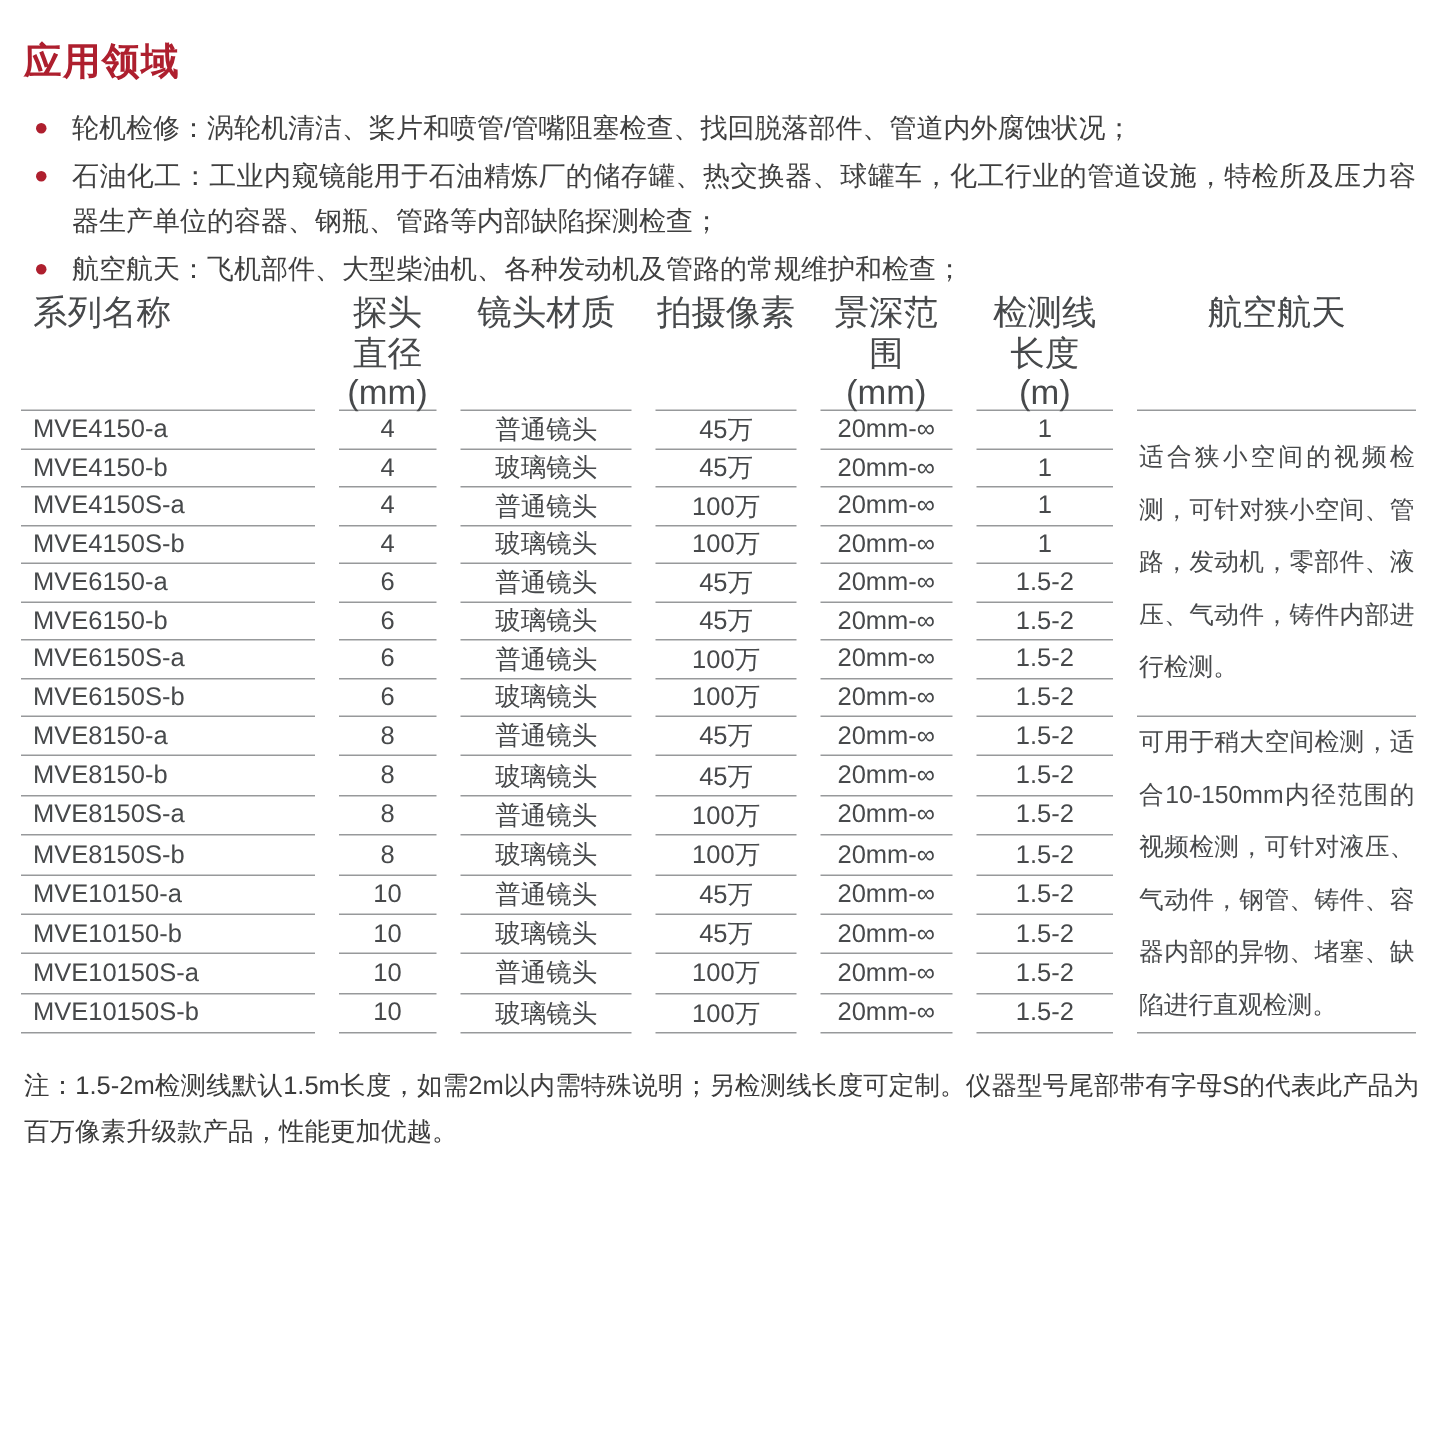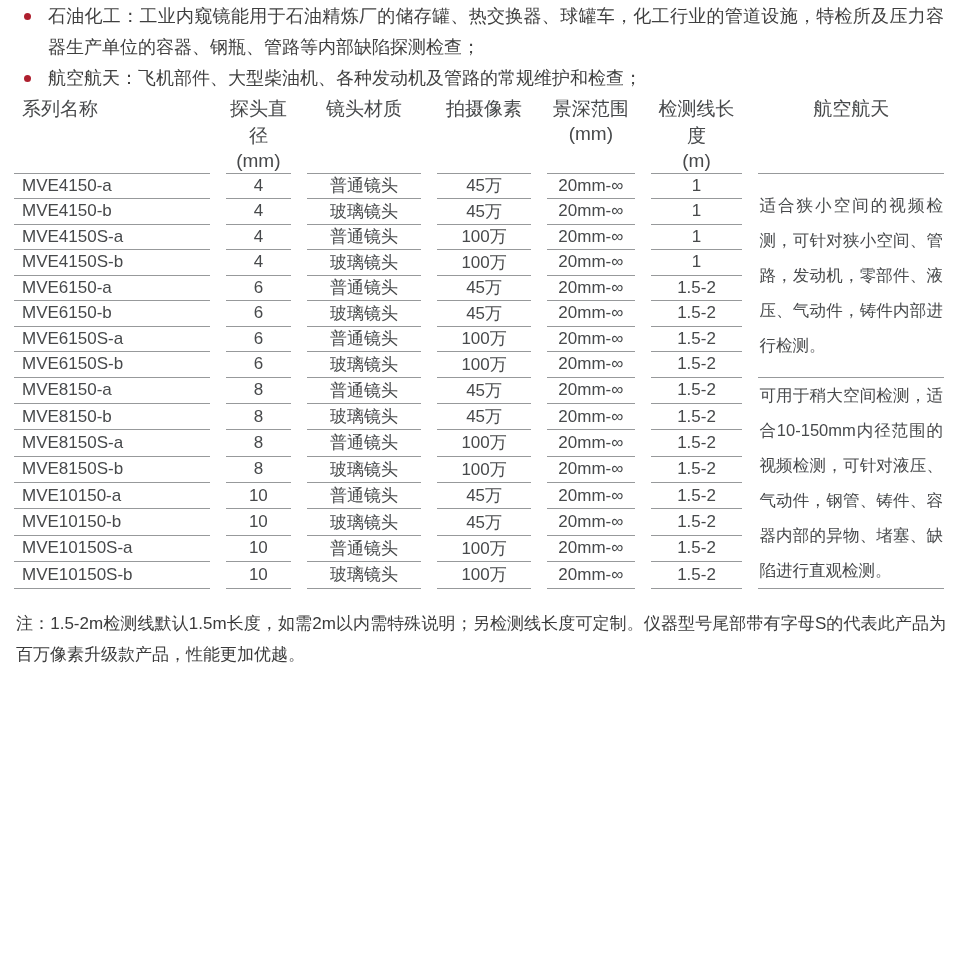--- a/index.html
+++ b/index.html
@@ -47,21 +47,21 @@
   }
   table.cmp{
     border-collapse:separate;
     border-spacing:16px 0;
     margin-left:-18px;
     width:962px;
     table-layout:fixed;
   }
   table.cmp th{
     font-weight:normal;
-    font-size:19px;
+    font-size:23px;
     color:var(--table-text);
     vertical-align:top;
     padding:0;height:57px;
     border-bottom:1px solid var(--line);
     text-align:center;
     line-height:27px;
   }
   table.cmp th.h-name{text-align:left;padding-left:8px;}
   table.cmp th .unit{display:block;line-height:24px;}
   table.cmp td{
@@ -89,22 +89,24 @@
     color:#3b3b3b;
     text-align:justify;
     width:930px;
   }
 </style>
 </head>
 <body>
 
 <div class="page">
 
+  <h1 class="sec-title">应用领域</h1>
 
   <ul class="apps">
+    <li>轮机检修：涡轮机清洁、桨片和喷管/管嘴阻塞检查、找回脱落部件、管道内外腐蚀状况；</li>
     <li>石油化工：工业内窥镜能用于石油精炼厂的储存罐、热交换器、球罐车，化工行业的管道设施，特检所及压力容器生产单位的容器、钢瓶、管路等内部缺陷探测检查；</li>
     <li>航空航天：飞机部件、大型柴油机、各种发动机及管路的常规维护和检查；</li>
   </ul>
 
 
   <table class="cmp">
     <colgroup>
       <col style="width:192px">
         <col style="width:64px">
         <col style="width:112px">

